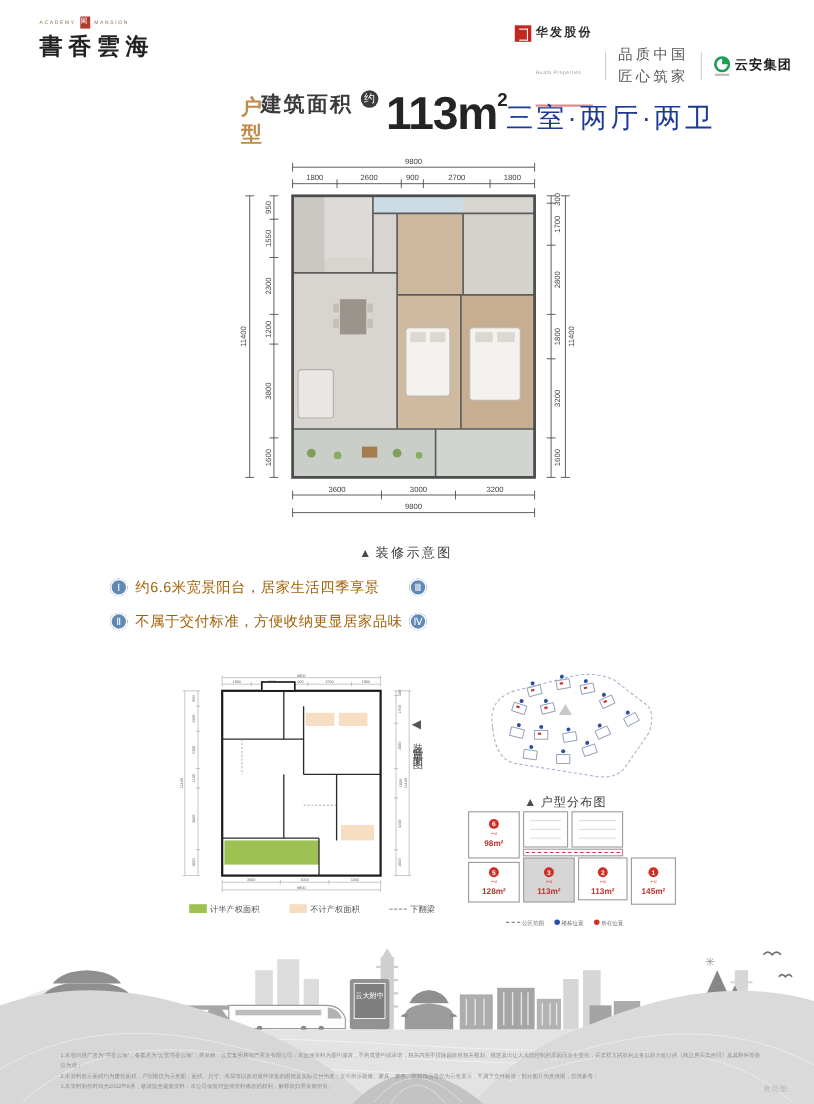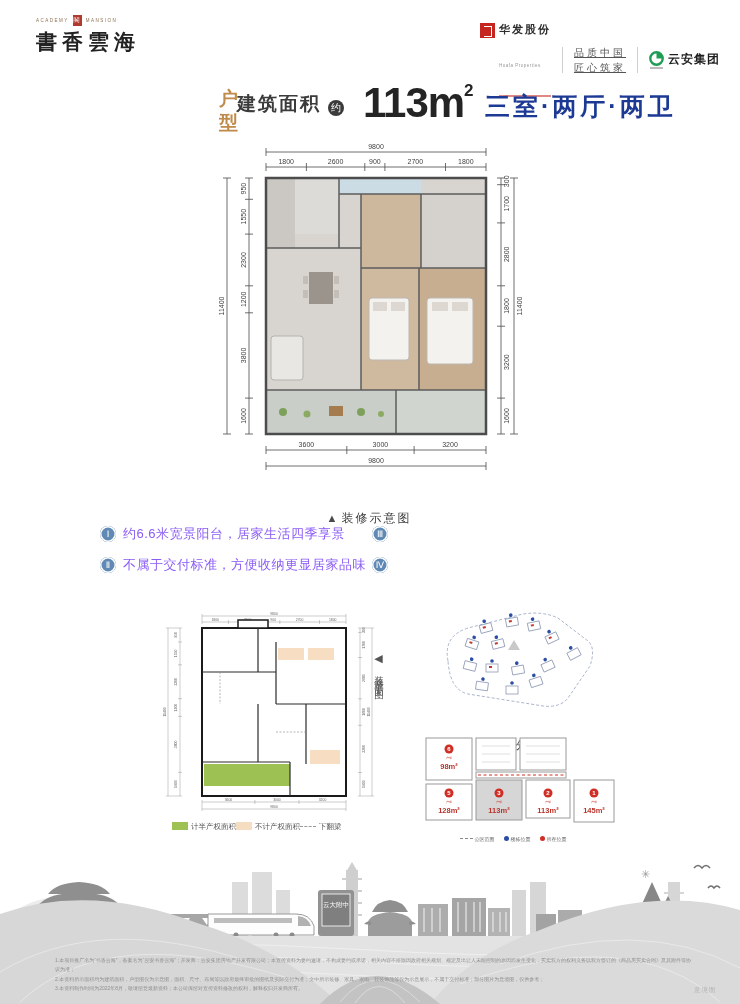--- a/index.html
+++ b/index.html
@@ -13,52 +13,52 @@
   .brand-cn{font-family:"DejaVu Serif",serif;font-weight:bold;font-size:21px;letter-spacing:5px;color:#222;margin-top:2px;}
   .logos{position:absolute;right:20px;top:22px;display:flex;align-items:center;gap:11px;}
   .vdiv{width:1px;height:26px;background:#cfcfcf;}
   .huafa{display:flex;align-items:flex-start;gap:4px;}
   .huafa-mark{width:15px;height:15px;background:#c5261f;position:relative;margin-top:1px;}
   .huafa-mark::after{content:"";position:absolute;left:4px;top:3px;width:7px;height:9px;border:1.5px solid #fff;border-left:none;}
   .huafa-col{display:flex;flex-direction:column;gap:25px;}
   .huafa-name{font-size:11px;font-weight:bold;letter-spacing:2px;color:#2d2d2d;}
   .huafa-sub{font-size:4.5px;color:#999;margin-top:1px;letter-spacing:.5px;}
   .huafa-line{width:52px;height:2px;background:#c5261f;opacity:.55;margin-top:2px;}
-  .slogan{font-size:10px;color:#555;letter-spacing:3px;line-height:1.5;text-decoration:underline;}
+  .slogan{font-size:13px;color:#555;letter-spacing:3px;line-height:1.5;}
   .yunan{display:flex;align-items:center;gap:4px;}
   .yunan-col{display:flex;flex-direction:column;align-items:center;}
   .yunan-sub{width:13px;height:2px;background:#bbb;margin-top:1px;}
   .yunan-name{font-size:12px;font-weight:bold;letter-spacing:1px;color:#1f1f1f;}
   
   .c1{position:absolute;left:80px;top:40px;font-size:114px;font-weight:bold;line-height:.92;letter-spacing:-4px;
       background:linear-gradient(115deg,#b57a3c 0%,#ecc997 32%,#a96f33 62%,#dfb579 100%);
       -webkit-background-clip:text;background-clip:text;color:transparent;}
   .huxing{position:absolute;left:219px;top:87px;font-size:19px;font-weight:bold;color:#c08a4a;line-height:1.25;width:22px;}
-  .arearow{position:absolute;left:237px;top:82px;display:flex;align-items:flex-end;gap:7px;}
+  .arearow{position:absolute;left:237px;top:82px;display:flex;gap:7px;}
   .area-label{font-size:19px;font-weight:bold;color:#3b3b3b;letter-spacing:2px;padding-bottom:7px;}
   .approx{width:16px;height:16px;border-radius:50%;background:#3b3b3b;color:#fff;font-size:10px;
           display:flex;align-items:center;justify-content:center;margin-bottom:8px;}
-  .area-val{font-size:42px;font-weight:900;color:#242424;line-height:1;letter-spacing:-1px;margin-left:12px;}
+  .area-val{font-size:42px;font-weight:900;color:#242424;line-height:1;letter-spacing:-1px;}
   .area-sup{font-size:17px;font-weight:900;color:#242424;vertical-align:top;}
-  .rooms{position:absolute;left:485px;top:90px;font-size:25px;font-weight:bold;color:#1c3a94;letter-spacing:3px;}
+  .rooms{position:absolute;left:460px;top:90px;font-size:25px;font-weight:normal;color:#1c3a94;letter-spacing:3px;}
   
   #mainplan{position:absolute;left:211px;top:140px;}
-  .cap{position:absolute;font-size:12px;color:#3e3e3e;letter-spacing:2px;text-align:center;margin-top:16px;}
+  .cap{position:absolute;font-size:12px;color:#3e3e3e;letter-spacing:2px;text-align:center;}
   .tri{color:#4a4a4a;font-size:11px;margin-right:4px;letter-spacing:0;}
   #mainplan-cap{left:211px;top:494px;width:316px;}
   
   .features{position:absolute;left:100px;top:525px;width:570px;display:grid;
             grid-template-columns:272px 1fr;grid-row-gap:13px;}
   .feat{display:flex;align-items:center;gap:7px;}
   .feat-ic{width:16px;height:16px;border-radius:50%;background:#6189b5;color:#fff;font-size:9px;
            display:flex;align-items:center;justify-content:center;box-shadow:inset 0 0 0 1.5px #fff, inset 0 0 0 3px #6189b5;flex:none;}
-  .feat-tx{font-size:13px;color:#8b5cf6;letter-spacing:.5px;white-space:nowrap;}
+  .feat-tx{font-size:13px;color:#a16207;letter-spacing:.5px;white-space:nowrap;}
   
   #miniplan{position:absolute;left:160px;top:612px;}
-  .legend1{position:absolute;left:172px;top:822px;display:flex;align-items:center;gap:0;font-size:7.5px;color:#555;}
+  .legend1{position:absolute;left:172px;top:822px;display:flex;align-items:center;gap:27px;font-size:7.5px;color:#555;}
   .sw{width:16px;height:8px;display:inline-block;margin-right:3px;vertical-align:-1px;}
   .dashsw{width:16px;border-top:1px dashed #999;display:inline-block;margin-right:3px;vertical-align:2px;}
   .vcap{position:absolute;left:372px;top:652px;display:flex;flex-direction:column;align-items:center;gap:3px;}
   .vcap .t{color:#555;font-size:11px;}
   .vcap .v{writing-mode:vertical-rl;font-size:9.5px;color:#555;letter-spacing:3px;}
   
   #siteplan{position:absolute;left:428px;top:606px;}
   #site-cap{left:428px;top:722px;width:172px;font-size:11px;letter-spacing:1px;}
   #bldg{position:absolute;left:424px;top:736px;}
   #bldg-cap{left:408px;top:820px;width:210px;font-size:11px;font-weight:bold;letter-spacing:1px;}

